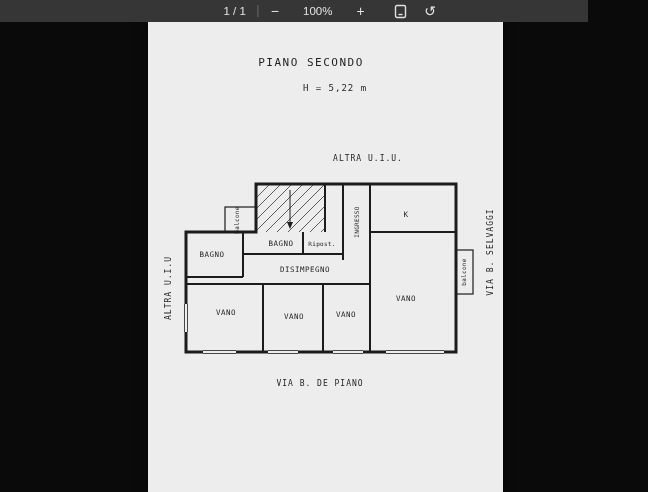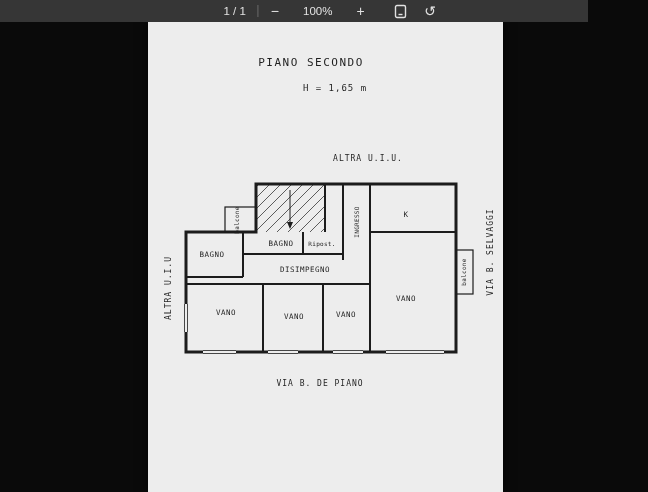--- a/index.html
+++ b/index.html
@@ -105,21 +105,21 @@
         <rect x="120" y="326.5" width="30" height="7" fill="#ededed"></rect>
         <rect x="185" y="326.5" width="30" height="7" fill="#ededed"></rect>
         <rect x="238" y="326.5" width="58" height="7" fill="#ededed"></rect>
         <path stroke="#1c1c1c" stroke-width="0.8" fill="none" d="M55,328.5 H88 M55,331.5 H88 M120,328.5 H150 M120,331.5 H150 M185,328.5 H215 M185,331.5 H215 M238,328.5 H296 M238,331.5 H296"></path>
         <rect x="35" y="282" width="7" height="28" fill="#ededed"></rect>
         <path stroke="#1c1c1c" stroke-width="0.8" fill="none" d="M36.5,282 V310 M39.5,282 V310"></path>
       </g>
     </svg>
 
     <div class="plan-label doc-title" style="left:163px; top:40px;">PIANO SECONDO</div>
-    <div class="plan-label doc-sub" style="left:187px; top:66px;">H = 1,65 m</div>
+    <div class="plan-label doc-sub" style="left:187px; top:66px;">H = 5,22 m</div>
 
     <div class="plan-label lbl-outer" style="left:190px; top:136px;margin-left:30px;">ALTRA U.I.U.</div>
     <div class="plan-label lbl-outer vtext" style="left:20px; top:266px;">ALTRA U.I.U</div>
     <div class="plan-label lbl-outer vtext" style="left:342px; top:230px;">VIA B. SELVAGGI</div>
     <div class="plan-label lbl-outer" style="left:172px; top:361px;">VIA B. DE PIANO</div>
 
     <div class="plan-label lbl-room" style="left:133px; top:221px;">BAGNO</div>
     <div class="plan-label lbl-small" style="left:174px; top:221px;">Ripost.</div>
     <div class="plan-label lbl-small vtext" style="left:208px; top:200px;">INGRESSO</div>
     <div class="plan-label lbl-room" style="left:258px; top:192px;">K</div>

